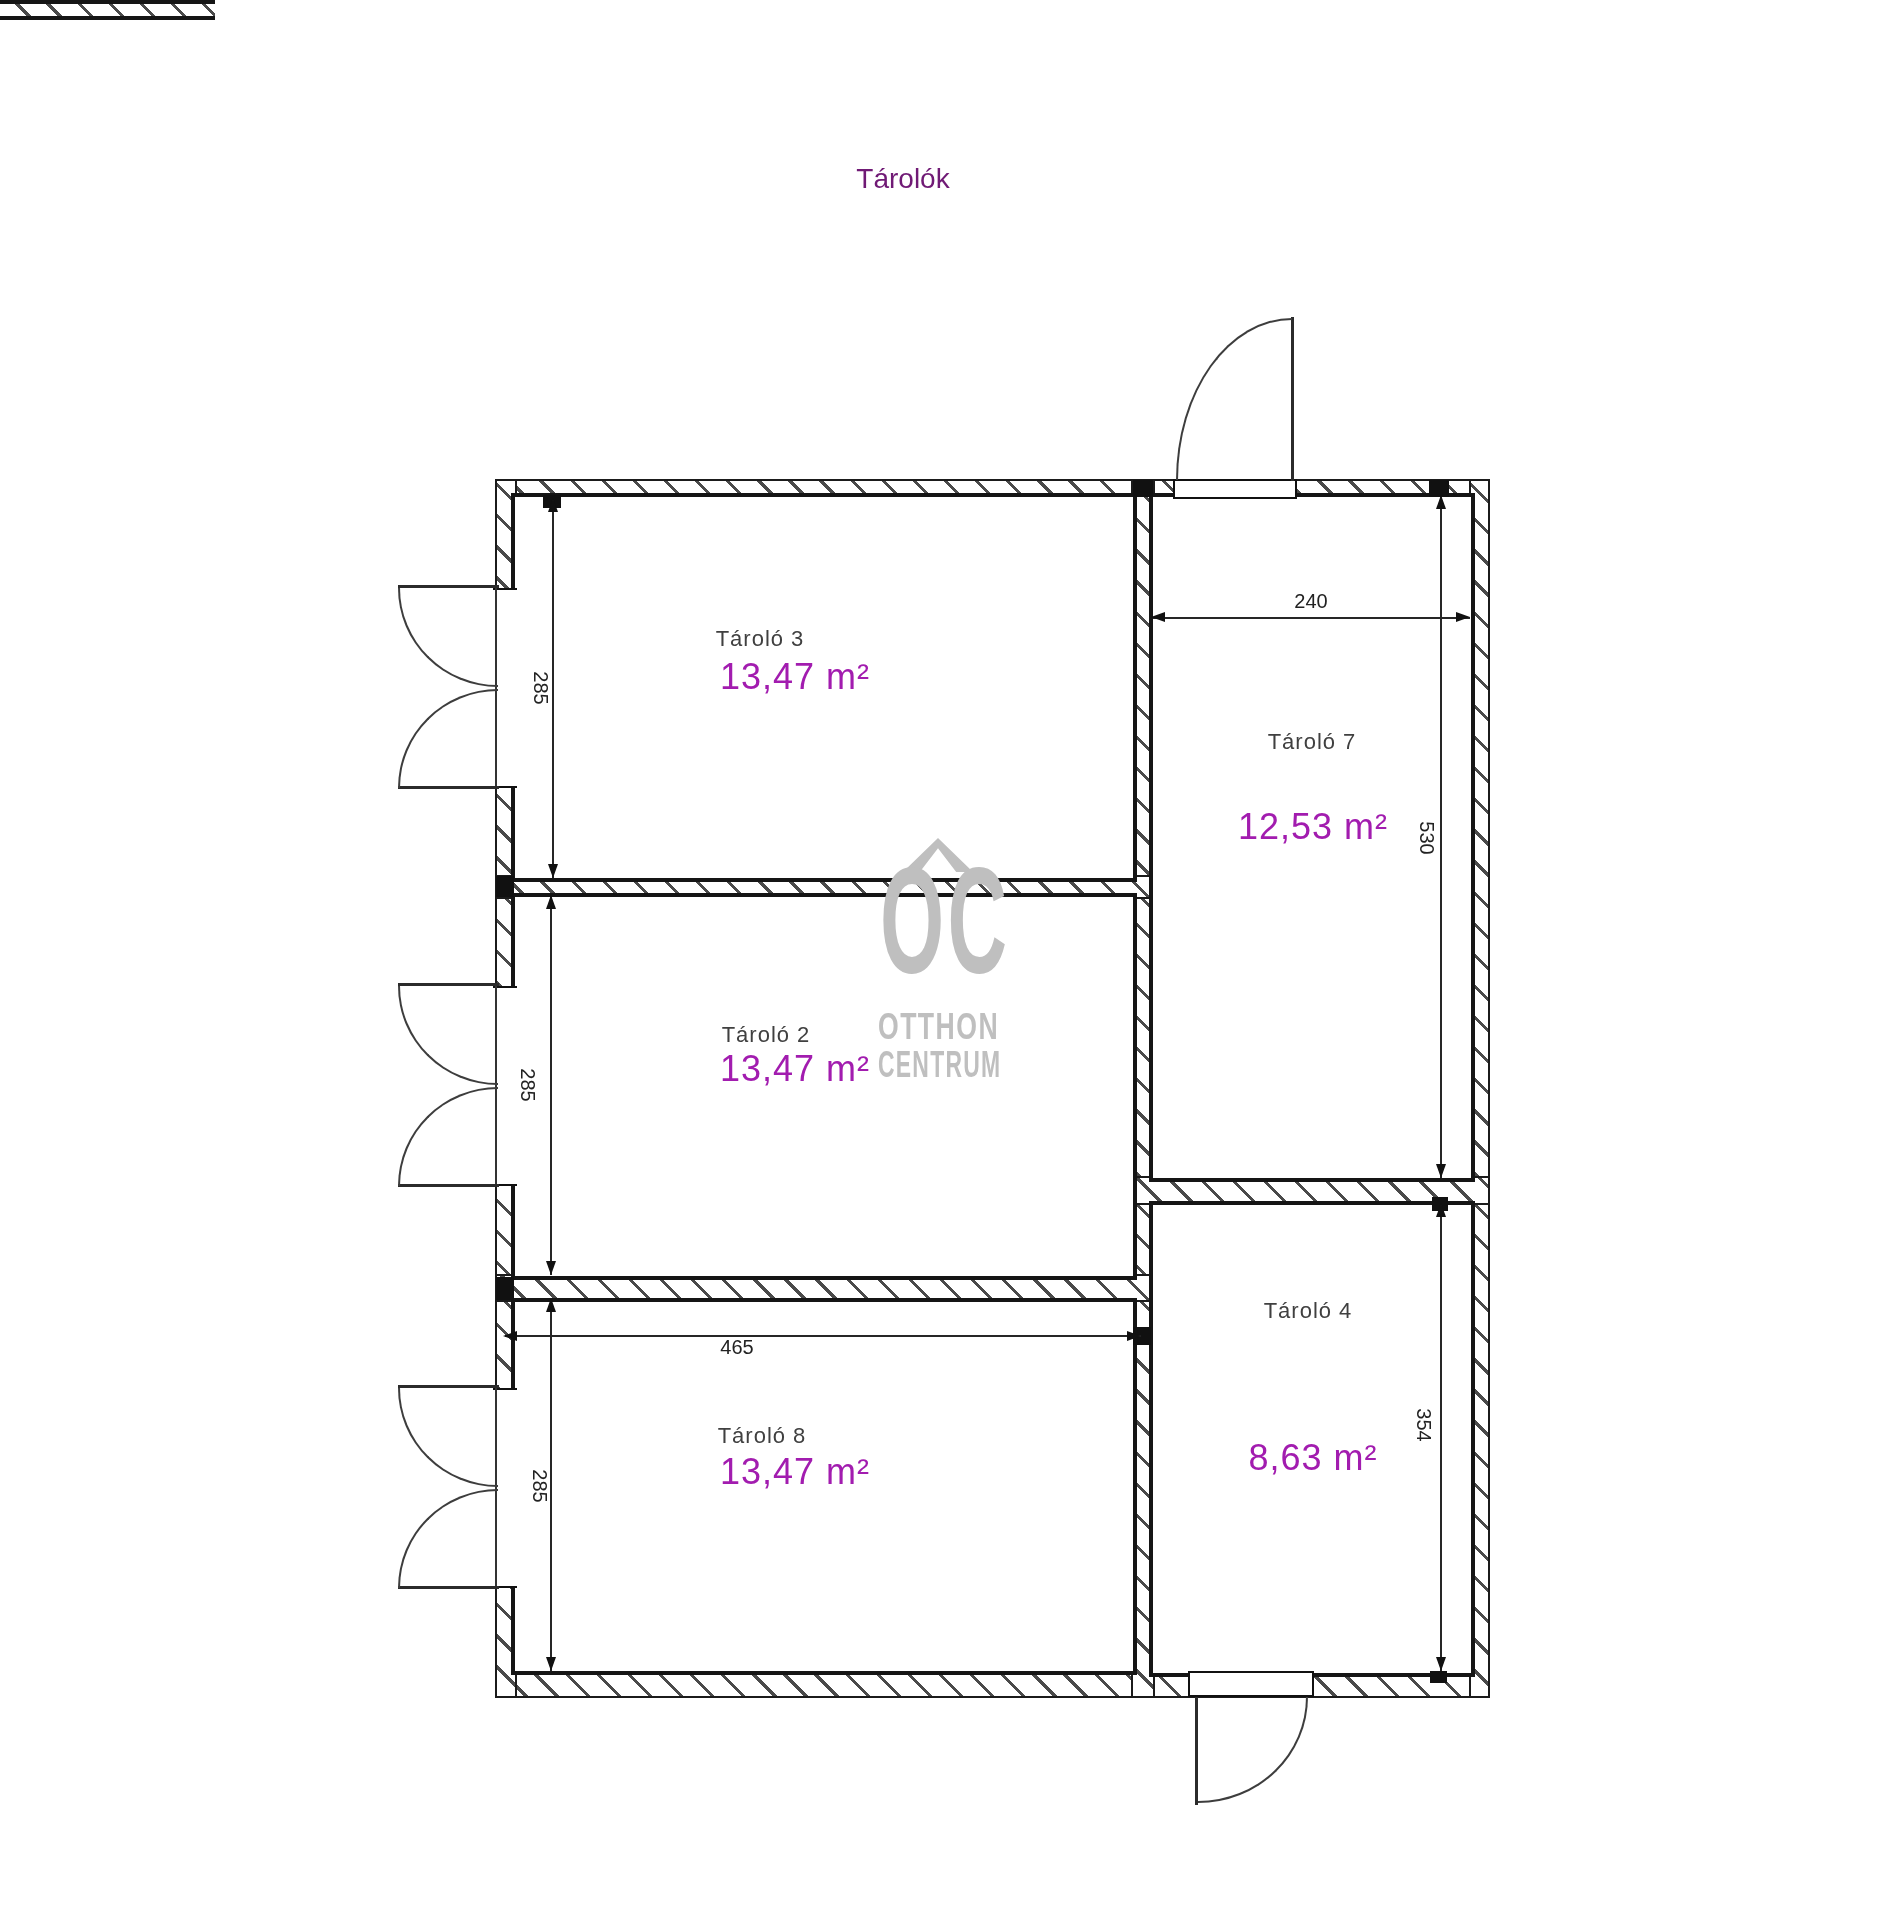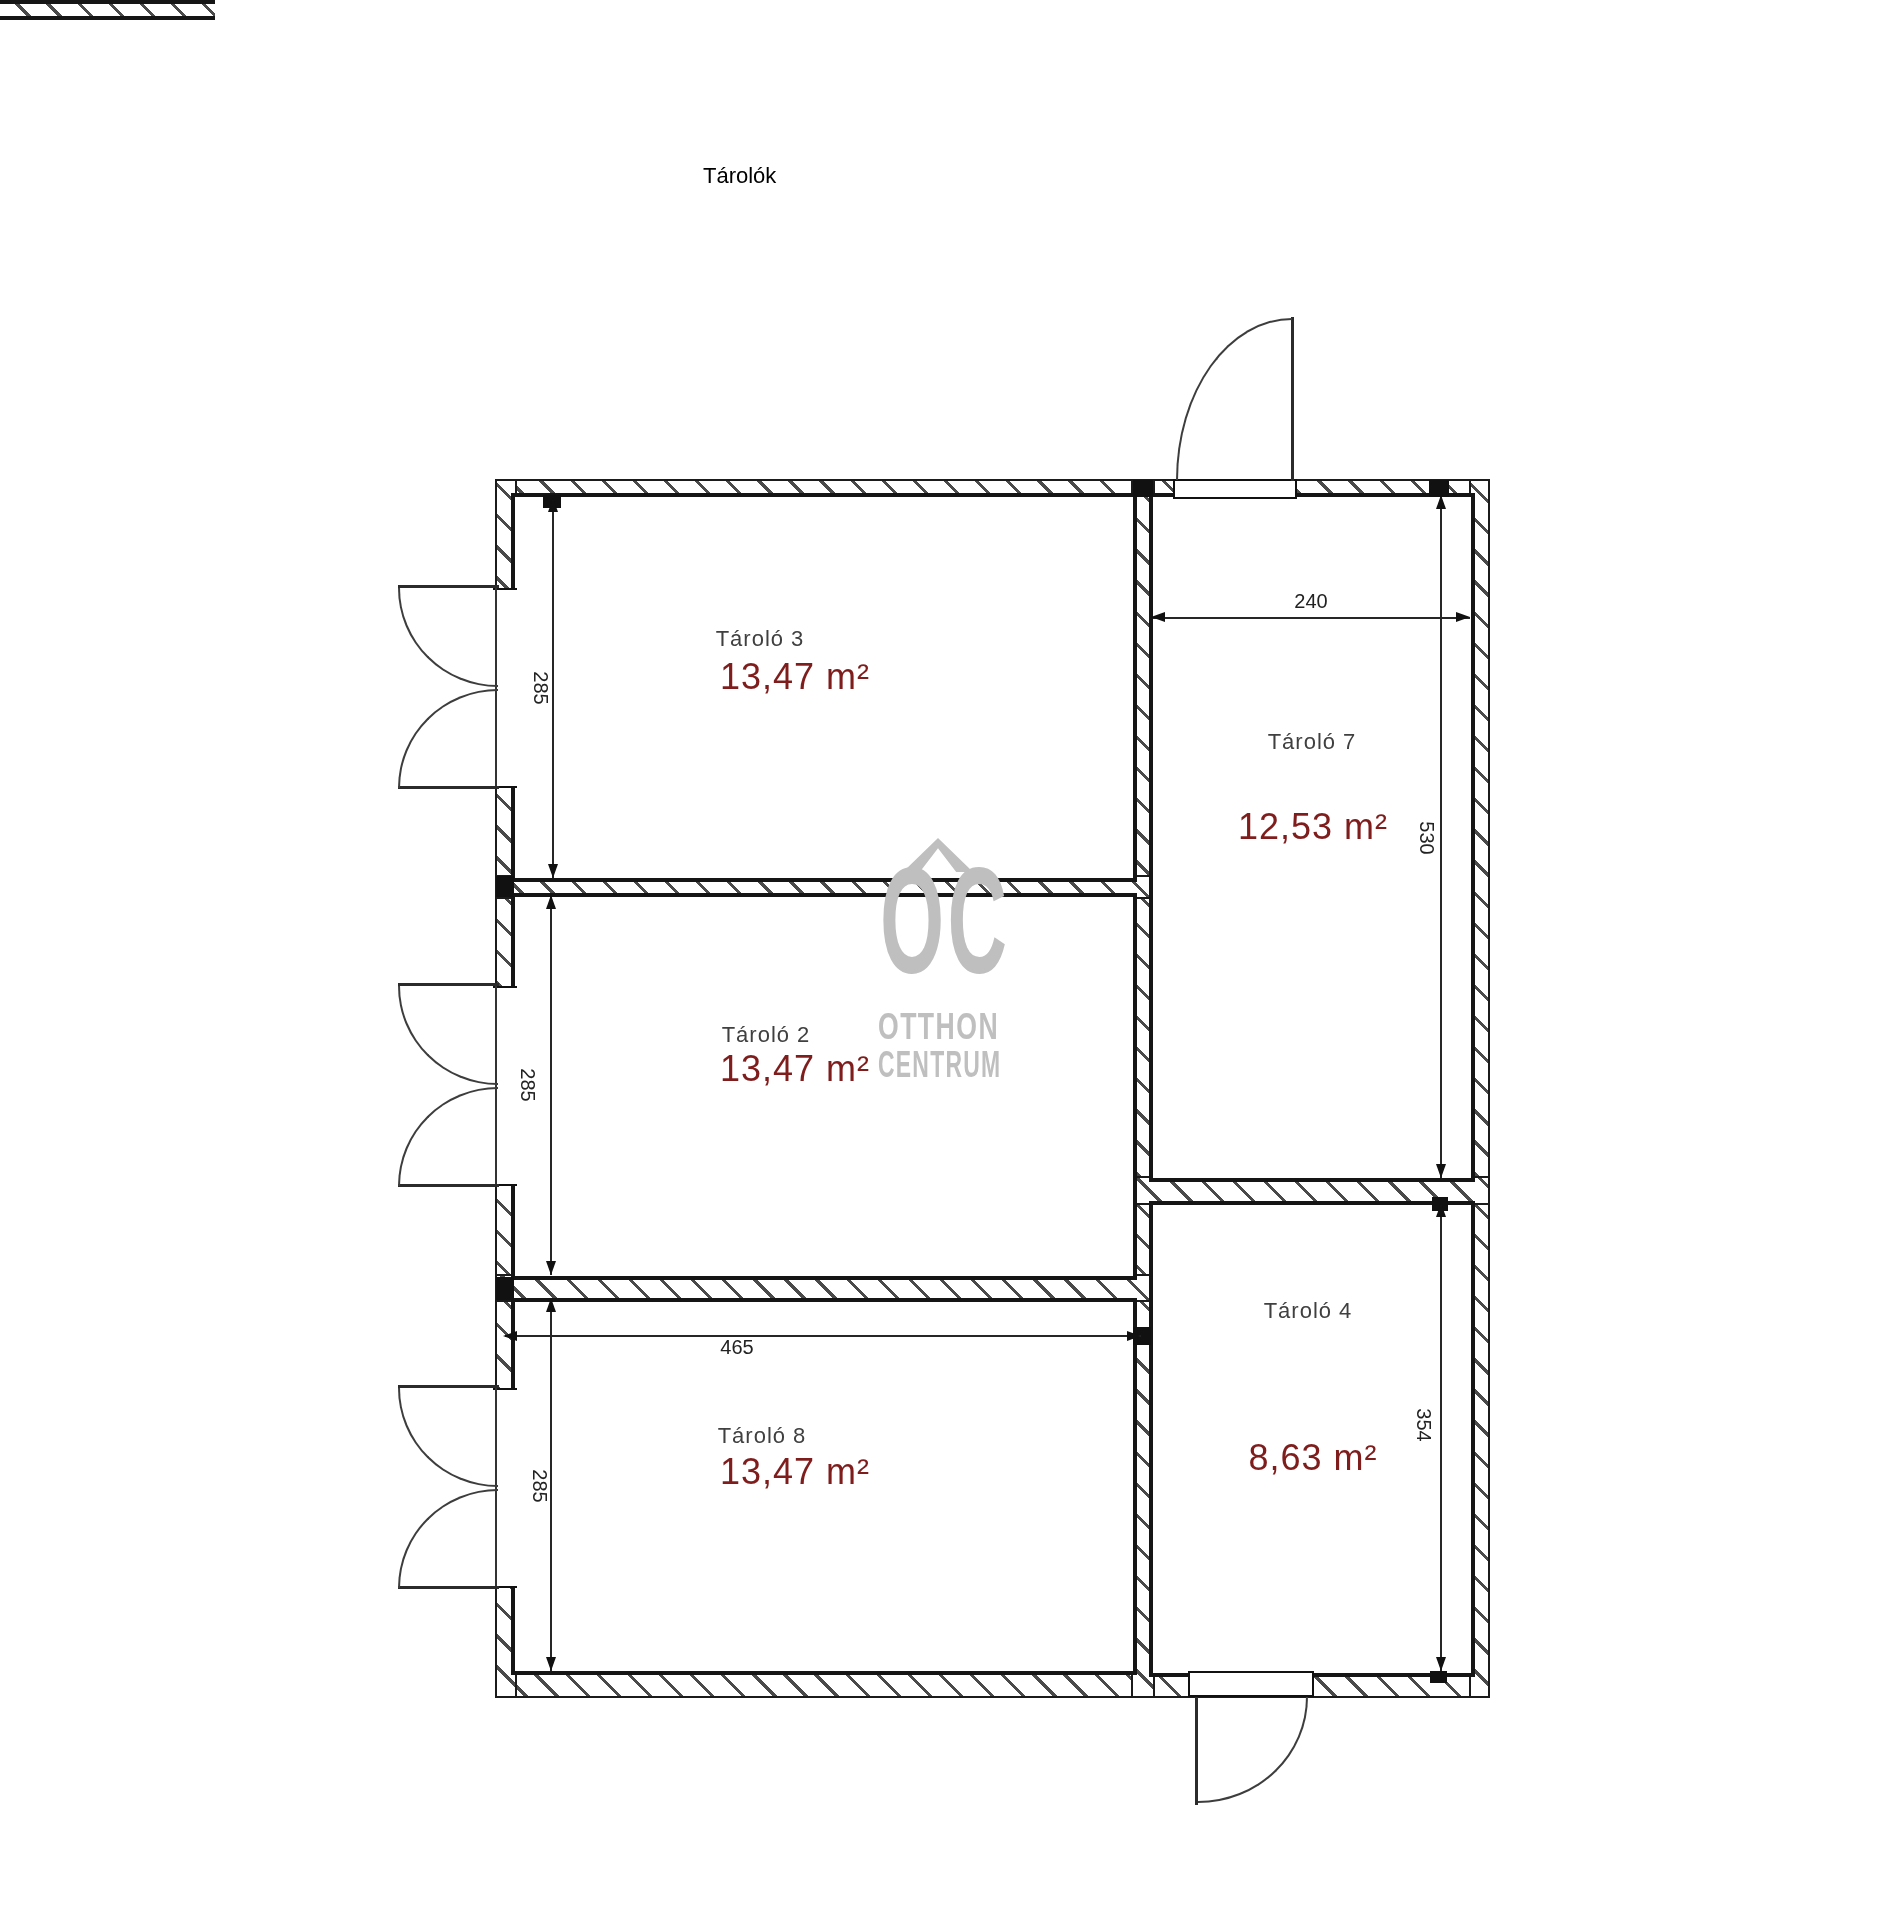--- a/index.html
+++ b/index.html
@@ -2,22 +2,22 @@
 <html><head>
 <meta charset="utf-8">
 <style>
   html,body{margin:0;padding:0;background:#ffffff;}
   body{position:relative;width:1879px;height:1920px;overflow:hidden;
        font-family:"Liberation Sans","DejaVu Sans",sans-serif;color:#2b2b2b;}
 
   .abs{position:absolute;}
 
   
-  #plan-title{left:703px;top:163px;width:400px;text-align:left;
-              font-size:22px;color:#000000;z-index:9;}
+  #plan-title{left:703px;top:163px;width:400px;text-align:center;
+              font-size:28px;color:#701a75;z-index:9;}
 
   
   .wall{position:absolute;background:
         repeating-linear-gradient(45deg,rgba(0,0,0,0) 0 19px,#4a4a4a 19px 22px),#ffffff;
         border:2px solid #1b1b1b;box-sizing:border-box;z-index:1;}
   #wall-top    {left:495px;top:479px;width:995px;height:20px;}
   #wall-bottom {left:495px;top:1671px;width:995px;height:27px;}
   #wall-left   {left:495px;top:479px;width:22px;height:1219px;}
   #wall-right  {left:1469px;top:479px;width:21px;height:1219px;}
   #wall-divider{left:1131px;top:479px;width:24px;height:1219px;}
@@ -36,21 +36,21 @@
   #room-t3{left:511px;top:493px;width:626px;height:389px;}
   #room-t2{left:511px;top:893px;width:626px;height:387px;}
   #room-t1{left:511px;top:1298px;width:626px;height:377px;}
   #room-t5{left:1149px;top:493px;width:326px;height:689px;}
   #room-t4{left:1149px;top:1201px;width:326px;height:476px;}
 
   
   .room-name{position:absolute;width:220px;text-align:center;font-size:22px;
              letter-spacing:1px;color:#404040;z-index:9;}
   .room-area{position:absolute;width:260px;text-align:center;font-size:36px;
-             letter-spacing:1px;color:#7f1d1d;z-index:9;}
+             letter-spacing:1px;color:#a21caf;z-index:9;}
   #lbl-t3-name{left:650px;top:626px;}  #lbl-t3-area{left:665px;top:656px;}
   #lbl-t2-name{left:656px;top:1022px;} #lbl-t2-area{left:665px;top:1048px;}
   #lbl-t1-name{left:652px;top:1423px;} #lbl-t1-area{left:665px;top:1451px;}
   #lbl-t5-name{left:1202px;top:729px;} #lbl-t5-area{left:1183px;top:806px;}
   #lbl-t4-name{left:1198px;top:1298px;}#lbl-t4-area{left:1183px;top:1437px;}
 
   
   .dline{position:absolute;background:#262626;z-index:8;}
   #dl-285-t3{left:552px;top:500px;width:2px;height:378px;}
   #dl-285-t2{left:550px;top:897px;width:2px;height:378px;}

